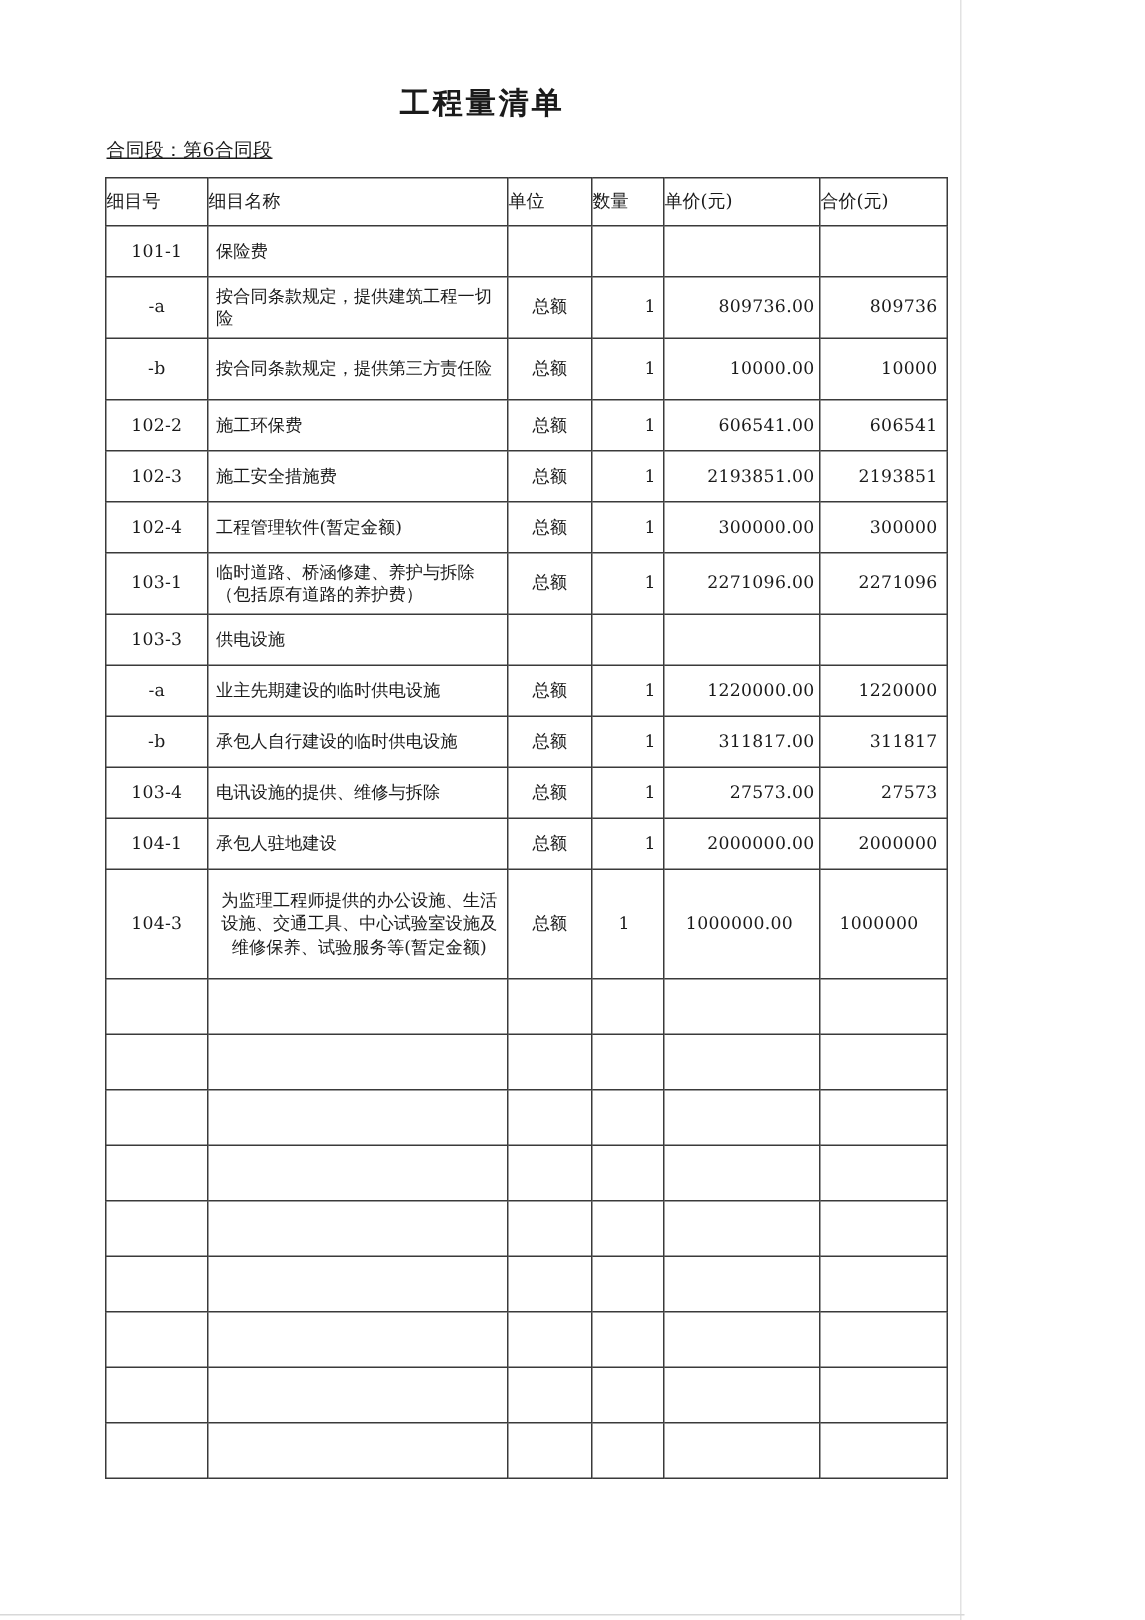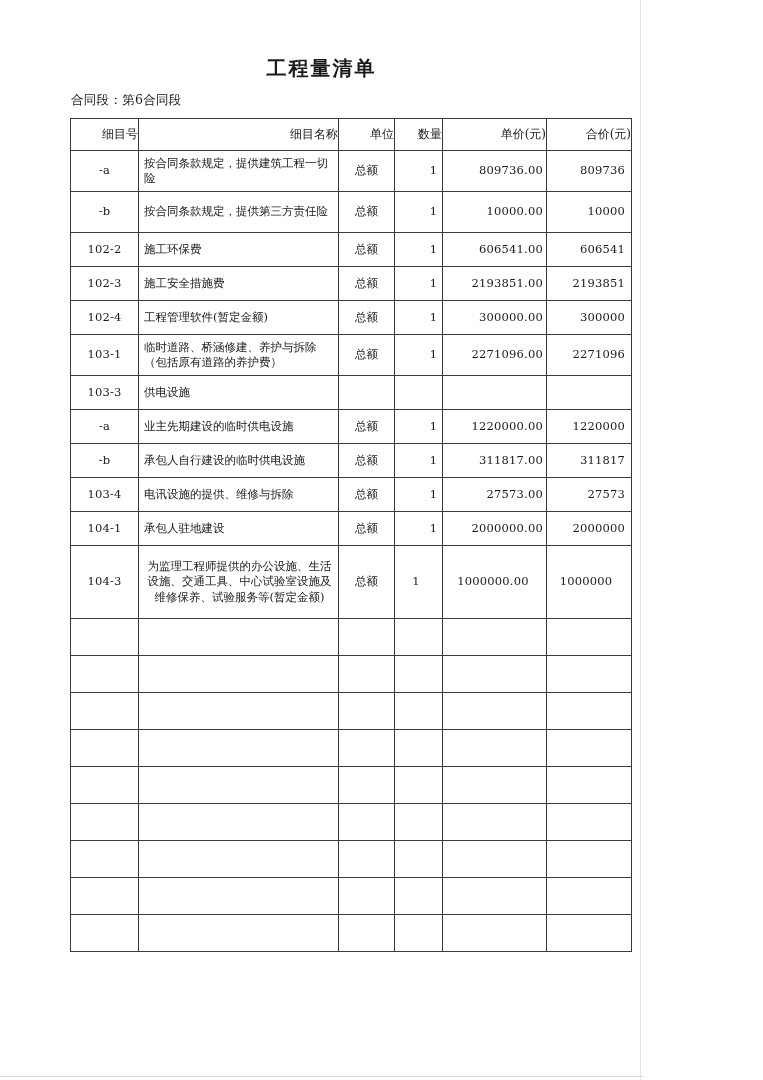--- a/index.html
+++ b/index.html
@@ -55,20 +55,21 @@
     font-family: "DejaVu Serif", "Liberation Serif", serif;
   }
 
   .contract-line {
     position: absolute;
     left: 71px;
     top: 92px;
     font-size: 12.5px;
     letter-spacing: 0.3px;
     font-family: "DejaVu Serif", "Liberation Serif", serif;
+    text-decoration: underline;
   }
 
   .boq-table {
     position: absolute;
     left: 70px;
     top: 118px;
     width: 561px;
     border-collapse: collapse;
     table-layout: fixed;
     font-size: 11.5px;
@@ -84,21 +85,21 @@
 
   col.c-no     { width: 68px; }
   col.c-name   { width: 200px; }
   col.c-unit   { width: 56px; }
   col.c-qty    { width: 48px; }
   col.c-price  { width: 104px; }
   col.c-amount { width: 85px; }
 
   .boq-table thead th {
     height: 31px;
-    text-align: right;
+    text-align: left;
     font-weight: normal;
     font-size: 12px;
   }
 
   td.cell-no {
     text-align: center;
     font-family: "DejaVu Serif", "Liberation Serif", serif;
     letter-spacing: 0.2px;
   }
   td.cell-name {
@@ -150,20 +151,28 @@
       <tr>
         <th>细目号</th>
         <th>细目名称</th>
         <th>单位</th>
         <th>数量</th>
         <th>单价(元)</th>
         <th>合价(元)</th>
       </tr>
     </thead>
     <tbody id="table-body">
+        <tr class="row-h1">
+          <td class="cell-no">101-1</td>
+          <td class="cell-name">保险费</td>
+          <td class="cell-unit"></td>
+          <td class="cell-qty"></td>
+          <td class="cell-price"></td>
+          <td class="cell-amount"></td>
+        </tr>
         <tr class="row-h2">
           <td class="cell-no">-a</td>
           <td class="cell-name">按合同条款规定，提供建筑工程一切险</td>
           <td class="cell-unit">总额</td>
           <td class="cell-qty">1</td>
           <td class="cell-price">809736.00</td>
           <td class="cell-amount">809736</td>
         </tr>
         <tr class="row-h2">
           <td class="cell-no">-b</td>

